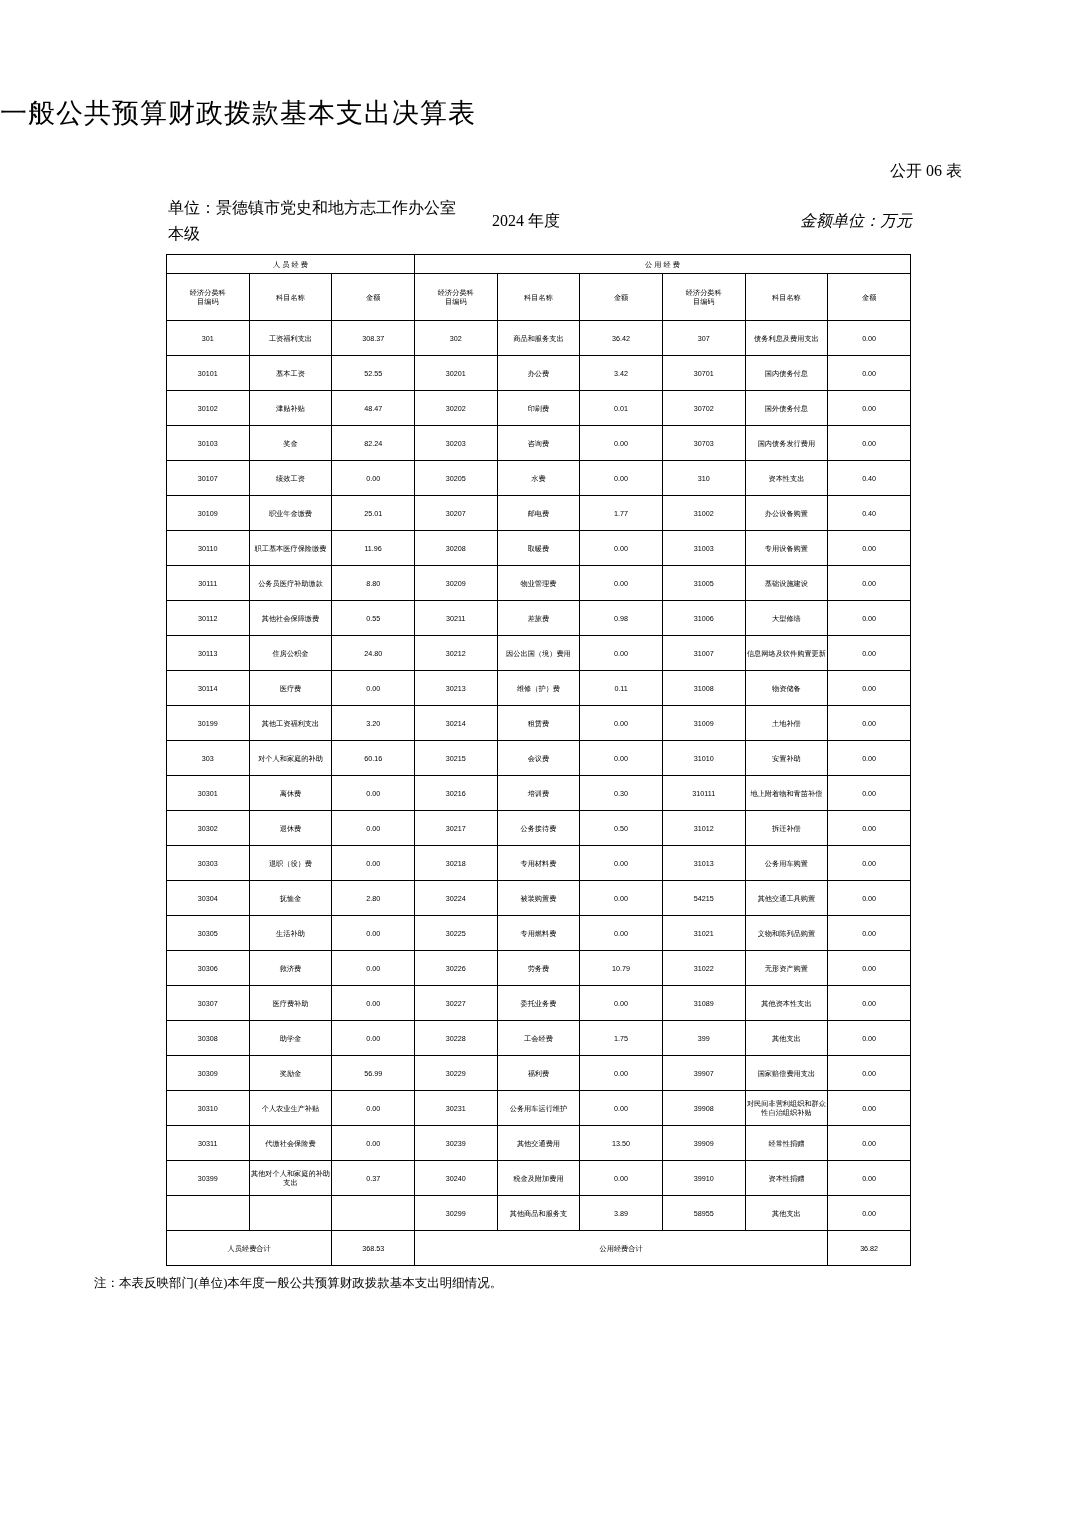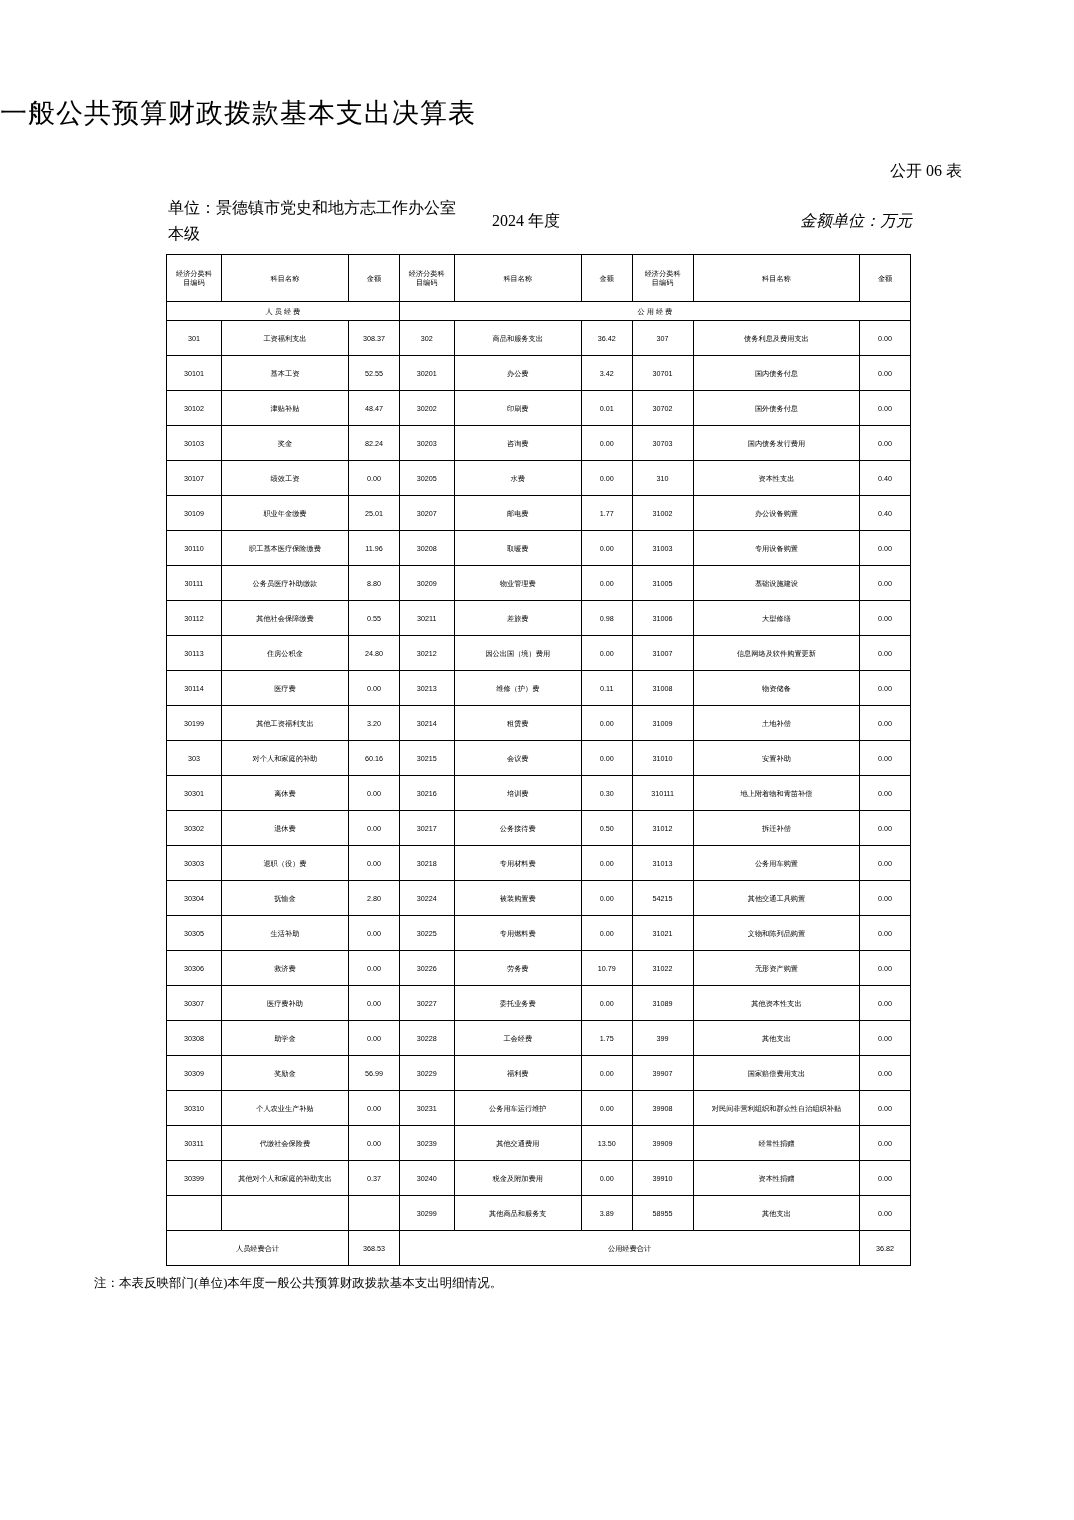--- a/index.html
+++ b/index.html
@@ -116,44 +116,44 @@
   <div class="sheet-no">公开 06 表</div>
 
   <div class="meta-row">
     <div class="meta-unit">单位：景德镇市党史和地方志工作办公室本级</div>
     <div class="meta-year">2024 年度</div>
     <div class="meta-amount">金额单位：万元</div>
   </div>
 
   <table class="budget">
     <tbody id="table-body">
+      <tr>
+        <td class="hdr-group" colspan="3">人 员 经 费</td>
+        <td class="hdr-group" colspan="6">公 用 经 费</td>
+      </tr>
       <tr>
         <td class="hdr-col code">
             <span class="hdr-sub">经济分类科</span>
             <span class="hdr-sub">目编码</span>
           </td>
         <td class="hdr-col name">科目名称</td>
         <td class="hdr-col amt">金额</td>
         <td class="hdr-col code">
             <span class="hdr-sub">经济分类科</span>
             <span class="hdr-sub">目编码</span>
           </td>
         <td class="hdr-col name">科目名称</td>
         <td class="hdr-col amt">金额</td>
         <td class="hdr-col code3">
             <span class="hdr-sub">经济分类科</span>
             <span class="hdr-sub">目编码</span>
           </td>
         <td class="hdr-col name3">科目名称</td>
         <td class="hdr-col amt3">金额</td>
       </tr>
-      <tr>
-        <td class="hdr-group" colspan="3">人 员 经 费</td>
-        <td class="hdr-group" colspan="6">公 用 经 费</td>
-      </tr>
     <tr>
           <td class="code bold">301</td>
           <td class="name bold">工资福利支出</td>
           <td class="amt bold">308.37</td>
           <td class="code bold">302</td>
           <td class="name bold">商品和服务支出</td>
           <td class="amt bold">36.42</td>
           <td class="code3 bold">307</td>
           <td class="name3 bold">债务利息及费用支出</td>
           <td class="amt3 bold">0.00</td>

